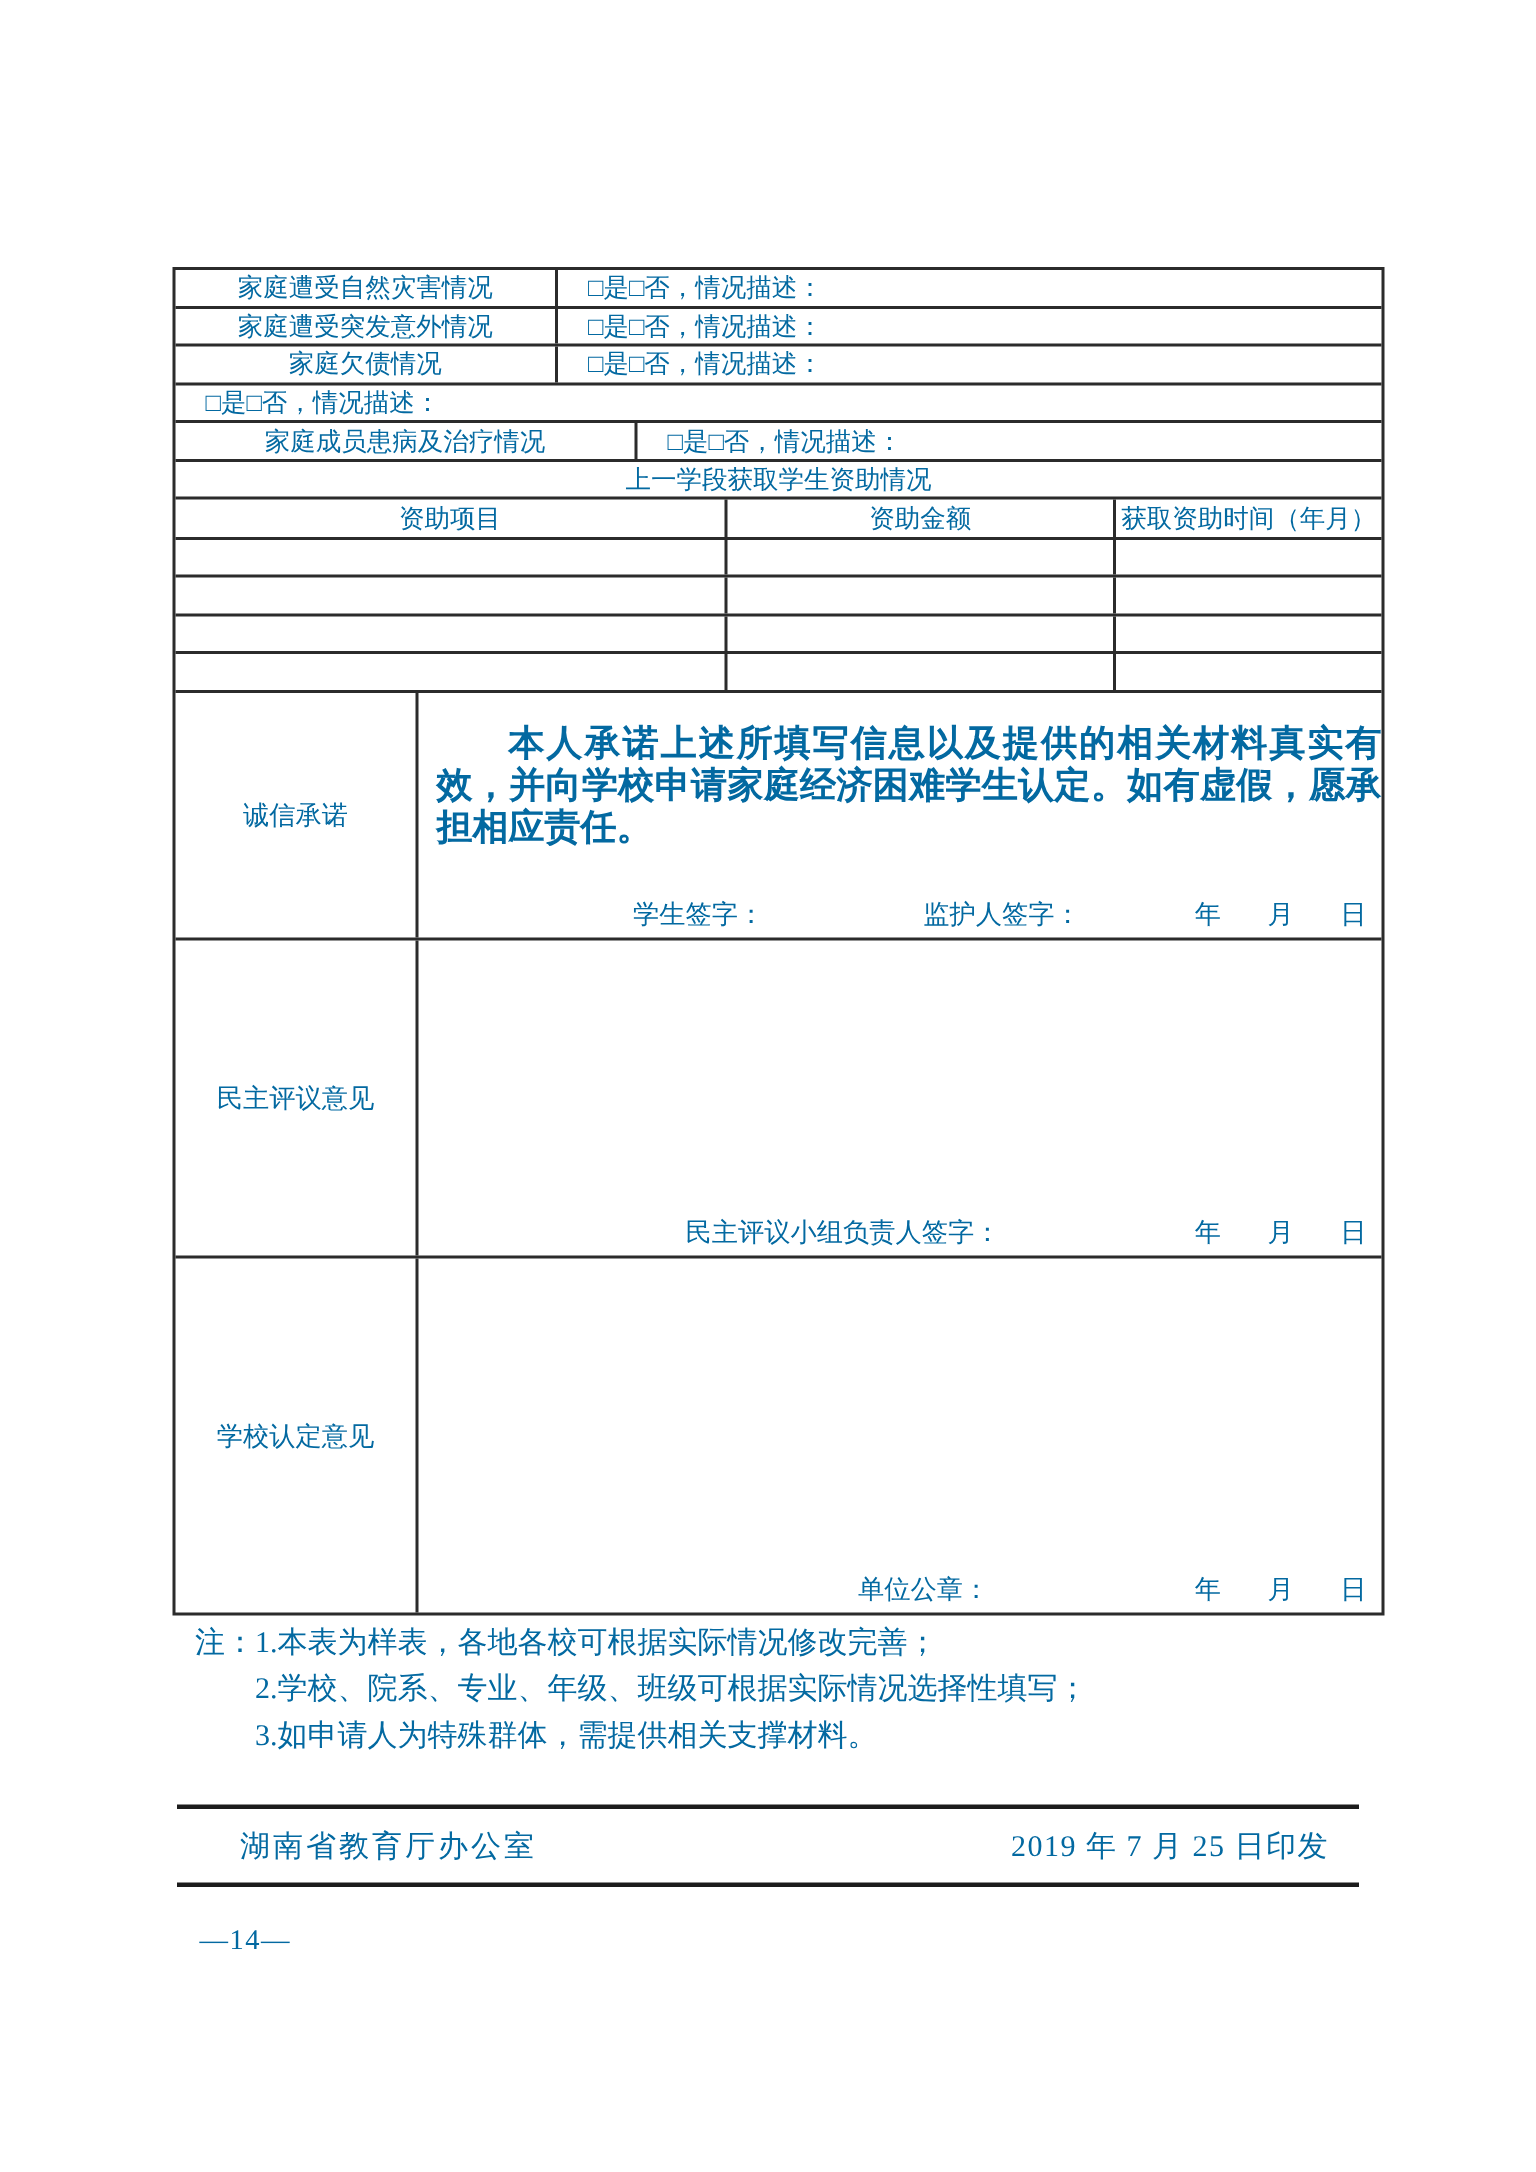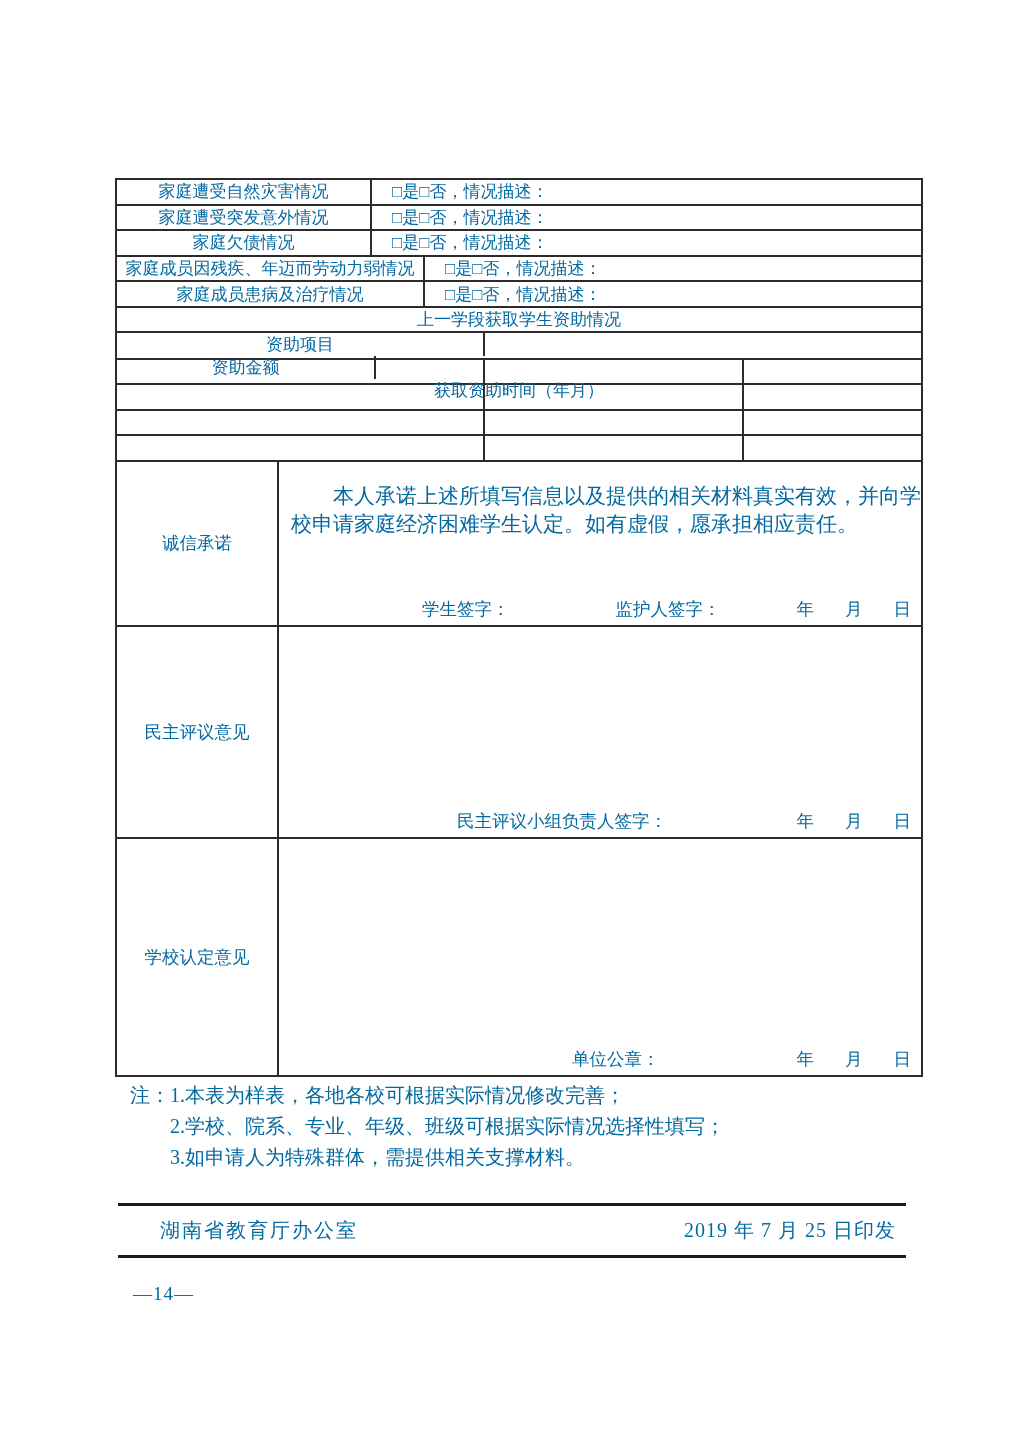--- a/index.html
+++ b/index.html
@@ -13,48 +13,48 @@
   .form-table { position:absolute; left:115px; top:178px; width:808px; border:2px solid #2b2b2b; }
   .frow { display:flex; border-bottom:2px solid #2b2b2b; align-items:stretch; }
   .frow:last-child { border-bottom:none; }
   .cell { display:flex; align-items:center; }
   .lbl { justify-content:center; text-align:center; border-right:2px solid #2b2b2b; }
   .val { flex:1; padding-left:20px; }
   .cond { height:25.6px; font-size:17px; }
   .w-narrow { width:255px; }
   .w-wide { width:308px; }
   .title-row { height:25px; font-size:17px; justify-content:center; align-items:flex-start; }
-  .aid-row { height:27px; font-size:17px;flex-direction:column; }
+  .aid-row { height:27px; font-size:17px; }
   .aid-empty { height:25.5px; }
   .aid-c1 { width:368px; border-right:2px solid #2b2b2b; justify-content:center; }
   .aid-c2 { width:259px; border-right:2px solid #2b2b2b; justify-content:center; }
   .aid-c3 { flex:1; justify-content:center; }
   .big .lbl { width:162px; font-size:17.5px; }
   .big .content { flex:1; position:relative; display:block; }
   .commitment { height:165px; }
   .review { height:212px; }
   .school { height:236px; }
-  .body-text { padding:20px 0 0 12px; font-size:21px; line-height:28px; text-indent:2em; text-align:justify; }
+  .body-text { padding:20px 0 0 12px; font-size:24px; line-height:28px; text-indent:2em; text-align:justify;font-weight:bold; }
   .sig-row { position:absolute; left:0; right:0; bottom:4px; display:flex; align-items:baseline; font-size:17.5px; white-space:nowrap; }
   .commitment .sig-1 { margin-left:143px; }
   .commitment .sig-2 { margin-left:106px; }
   .review .sig-1 { margin-left:178px; }
   .school .sig-1 { margin-left:293px; }
   .date-group { margin-left:auto; display:flex; gap:31px; padding-right:10px; }
   
   .notes { position:absolute; left:130px; top:1080px; font-size:20px; line-height:31px; display:flex; }
   .notes-items { display:block; }
   
   .footer {
     position:absolute; left:118px; top:1203px; width:788px; height:55px;
     border-top:3px solid #1c1c1c; border-bottom:3px solid #1c1c1c;
     display:flex; align-items:center; font-size:20px;
   }
   .footer-issuer { margin-left:42px; letter-spacing:2px; }
-  .footer-date { margin-left:auto; margin-right:10px; letter-spacing:1px; }
+  .footer-date { margin-left:auto; margin-right:20px; letter-spacing:1px; }
   .pagenum { position:absolute; left:133px; top:1283px; font-size:19px; letter-spacing:1px; }
 </style>
 </head>
 <body>
 
 <div class="page">
 
   <div class="form-table">
 
     <div class="frow cond">
@@ -63,21 +63,20 @@
     </div>
     <div class="frow cond">
       <div class="cell lbl w-narrow">家庭遭受突发意外情况</div>
       <div class="cell val">□是□否，情况描述：</div>
     </div>
     <div class="frow cond">
       <div class="cell lbl w-narrow">家庭欠债情况</div>
       <div class="cell val">□是□否，情况描述：</div>
     </div>
     <div class="frow cond">
-      <div class="cell lbl w-wide">家庭成员因残疾、年迈而劳动力弱情况</div>
       <div class="cell val">□是□否，情况描述：</div>
     </div>
     <div class="frow cond">
       <div class="cell lbl w-wide">家庭成员患病及治疗情况</div>
       <div class="cell val">□是□否，情况描述：</div>
     </div>
 
     <div class="frow title-row">
       <span>上一学段获取学生资助情况</span>
     </div>

